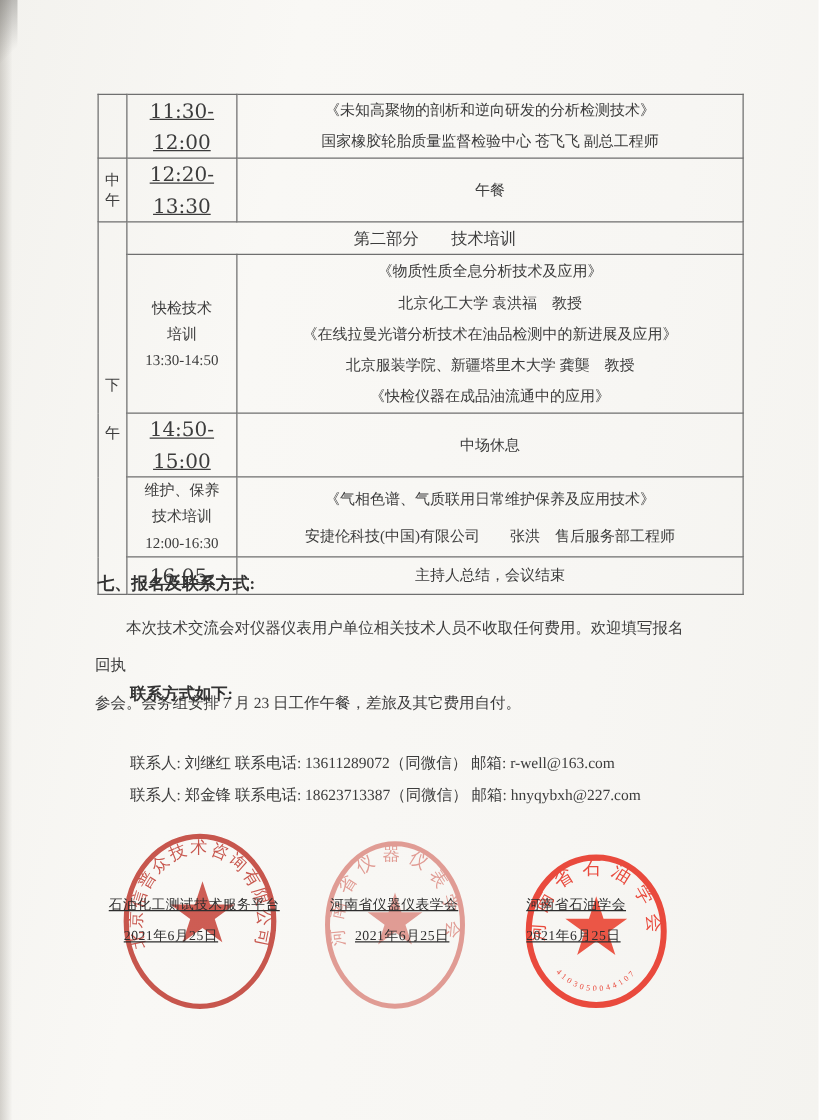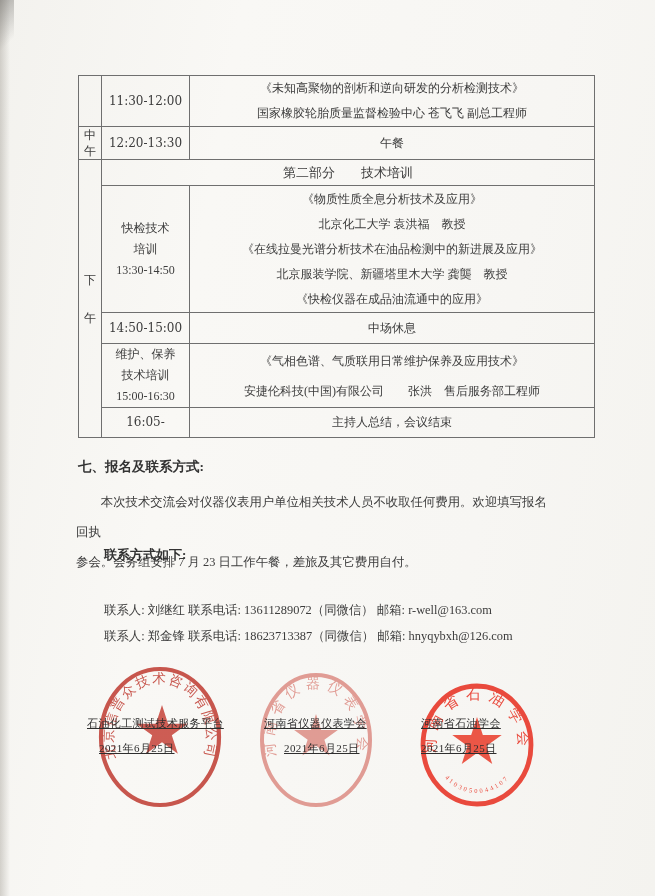--- a/index.html
+++ b/index.html
@@ -29,21 +29,21 @@
   .sched td {
     border:1px solid #6f6f6f;
     padding:0; vertical-align:middle; text-align:center;
     font-size:12px; line-height:25px;
     color:#3c3c3c;
     margin-top:36px;
   }
   .pre { white-space:pre-line; }
   td.period { font-size:12px; line-height:16px; }
   td.period-pm { line-height:38px; }
-  td.time { font-family:"DejaVu Serif","Liberation Serif",serif; font-size:12px; }
+  td.time { font-family:"DejaVu Serif","Liberation Serif",serif; font-size:16px;text-decoration:underline; }
   td.session { font-size:12px; line-height:21px; }
   td.part-header { font-weight:normal; font-size:13px; }
   td.c-r1 { line-height:25px; }
   td.c-r4 { line-height:25px; }
   td.c-r6 { line-height:30px;text-align:center; }
   
   .sec-title {
     position:absolute; left:78px; top:458px;
     font-weight:bold; font-size:13.5px; color:#333;
   }
@@ -109,38 +109,38 @@
 北京服装学院、新疆塔里木大学 龚龑　教授
 《快检仪器在成品油流通中的应用》</td>
     </tr>
     <tr style="height:31px">
       <td class="time">14:50-15:00</td>
       <td>中场休息</td>
     </tr>
     <tr style="height:64px">
       <td class="session pre">维护、保养
 技术培训
-15:00-16:30</td>
+12:00-16:30</td>
       <td class="pre c-r6">《气相色谱、气质联用日常维护保养及应用技术》
 安捷伦科技(中国)有限公司　　张洪　售后服务部工程师</td>
     </tr>
     <tr style="height:30px">
       <td class="time">16:05-</td>
       <td>主持人总结，会议结束</td>
     </tr>
   </tbody>
     </table>
 
   <div class="sec-title">七、报名及联系方式:</div>
   <div class="sec-body pre">　　本次技术交流会对仪器仪表用户单位相关技术人员不收取任何费用。欢迎填写报名回执
 参会。会务组安排 7 月 23 日工作午餐，差旅及其它费用自付。</div>
   <div class="contact-heading">联系方式如下:</div>
   <div class="contacts">
     <div>联系人: 刘继红 联系电话: 13611289072（同微信）  邮箱: r-well@163.com</div>
-    <div>联系人: 郑金锋 联系电话: 18623713387（同微信）  邮箱: hnyqybxh@126.com</div>
+    <div>联系人: 郑金锋 联系电话: 18623713387（同微信）  邮箱: hnyqybxh@227.com</div>
   </div>
 
   <svg class="stamp" style="left:97px; top:666px; opacity:0.85;" width="126" height="142" viewBox="-63 -71 126 142">
     <ellipse cx="0" cy="0" rx="59" ry="68" fill="none" stroke="#bf3a30" stroke-width="4.2"></ellipse>
     <path fill="#c64238" transform="translate(2,-5) scale(27)" d="M0,-1 L0.2246,-0.309 L0.951,-0.309 L0.3633,0.1181 L0.5878,0.809 L0,0.382 L-0.5878,0.809 L-0.3633,0.1181 L-0.951,-0.309 L-0.2246,-0.309 Z"></path>
     <path id="s1arc" fill="none" d="M -24.5 47.6 A 47 55 0 1 1 24.5 47.6"></path>
     <text font-size="13.5" fill="#bf3a30" letter-spacing="2" text-anchor="middle">
       <textPath href="#s1arc" startOffset="50%">北京信普众技术咨询有限公司</textPath>
     </text>
   </svg>

